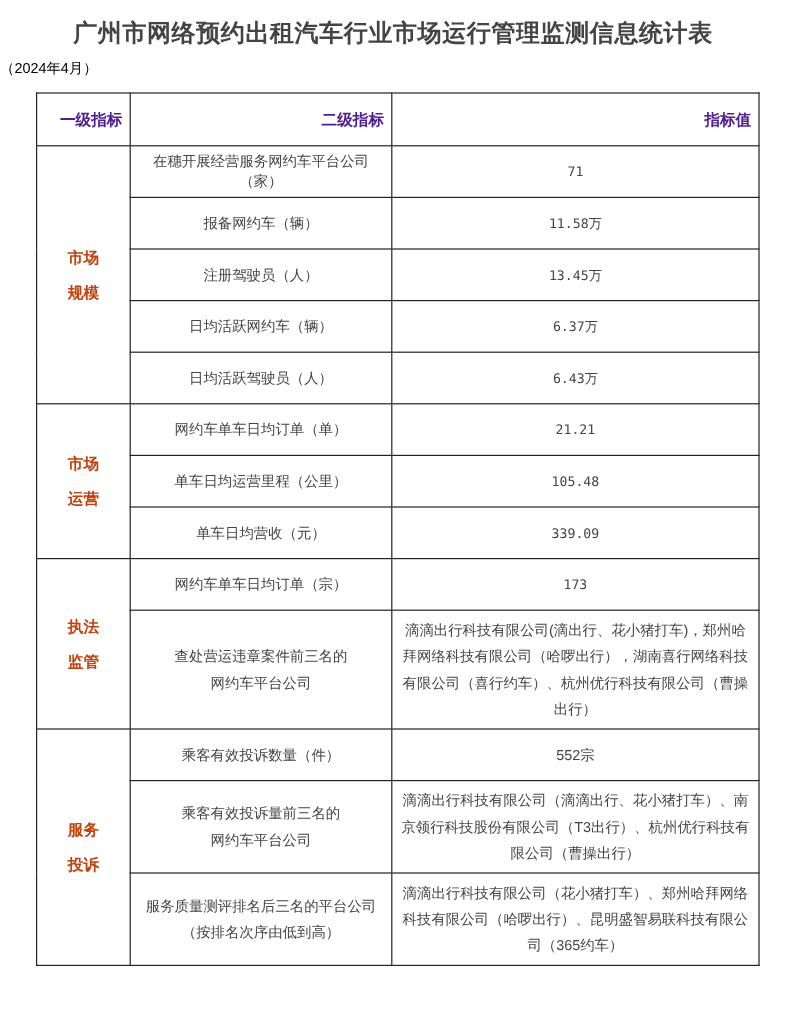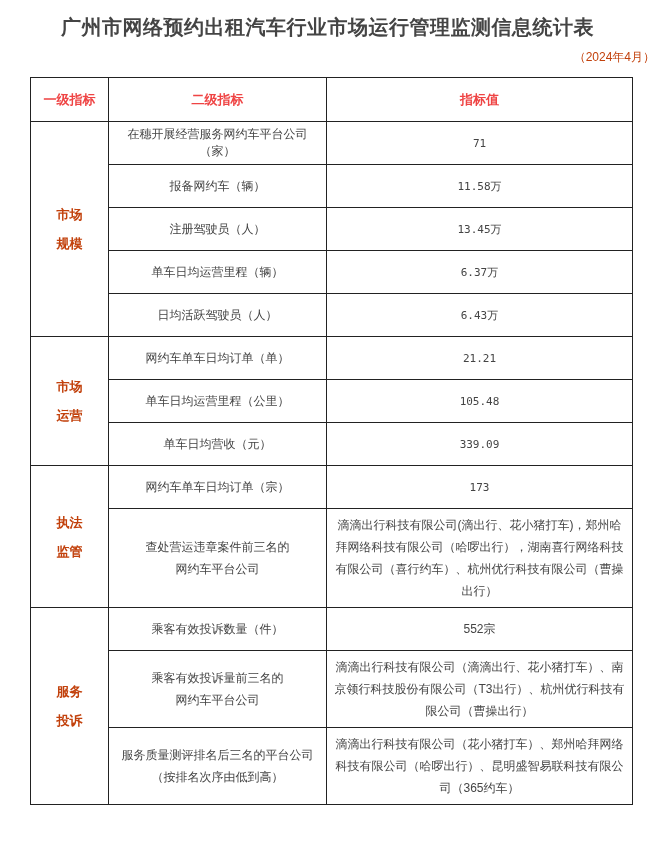--- a/index.html
+++ b/index.html
@@ -3,32 +3,32 @@
   <meta charset="utf-8">
   <style>
     html, body { margin: 0; padding: 0; background: #ffffff; }
     body { width: 655px; height: 851px; position: relative; overflow: hidden; color: #333; }
     .title {
       position: absolute; left: 0; top: 14px; width: 655px; text-align: center;
       font-family: "DejaVu Serif", "Liberation Serif", serif; font-weight: bold;
       font-size: 20px; color: #444; letter-spacing: 0.5px;
     }
     .subtitle {
-      position: absolute; left: 0; top: 49px; width: 655px; text-align: right;
-      font-family: "Liberation Sans", "DejaVu Sans", sans-serif; font-size: 12px; color: #c2410c;
+      position: absolute; left: 0; top: 49px; width: 655px; text-align: left;
+      font-family: "Liberation Sans", "DejaVu Sans", sans-serif; font-size: 12px; color: #000000;
     }
     table.stats {
       position: absolute; left: 30px; top: 77px; width: 603px;
       border-collapse: collapse; table-layout: fixed;
       font-family: "Liberation Sans", "DejaVu Sans", sans-serif; font-size: 12px; color: #444;
     }
     table.stats td, table.stats th {
       border: 1px solid #222; text-align: center; vertical-align: middle; padding: 0 6px;
     }
-    table.stats th { font-weight: bold; height: 43px; font-size: 13px; color: #ef4444; }
+    table.stats th { font-weight: bold; height: 43px; font-size: 13px; color: #4c1d95; text-align: right; }
     .col1 { width: 78px; }
     .col2 { width: 218px; }
     .col3 { width: auto; }
     td.cat { font-weight: bold; font-size: 13px; line-height: 29px; color: #c2410c; }
     td.row { height: 42px; }
     td.tall { line-height: 22px; padding-top: 4px; padding-bottom: 4px; margin-left: 37px; }
     td.val-text { line-height: 22px; padding: 6px 8px; text-align: center; }
     .num { font-family: "DejaVu Sans Mono", "Liberation Mono", monospace; font-size: 11px; margin-left: 16px; }
   </style>
 </head>
@@ -62,21 +62,21 @@
     </tr>
     <tr>
       <td class="row">报备网约车（辆）</td>
       <td class="row num">11.58万</td>
     </tr>
     <tr>
       <td class="row">注册驾驶员（人）</td>
       <td class="row num">13.45万</td>
     </tr>
     <tr>
-      <td class="row">单车日均运营里程（辆）</td>
+      <td class="row">日均活跃网约车（辆）</td>
       <td class="row num">6.37万</td>
     </tr>
     <tr>
       <td class="row">日均活跃驾驶员（人）</td>
       <td class="row num">6.43万</td>
     </tr>
 
     <tr>
       <td class="cat" rowspan="3">
         <div>市场</div>

